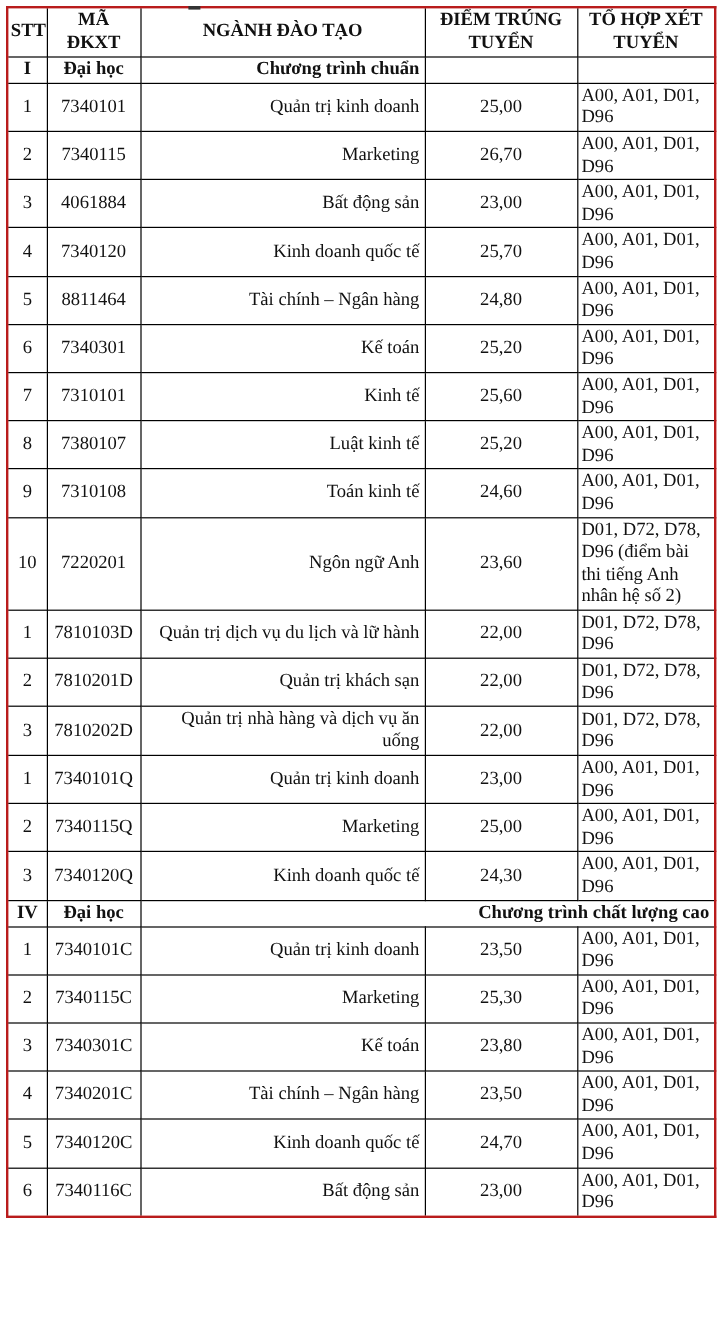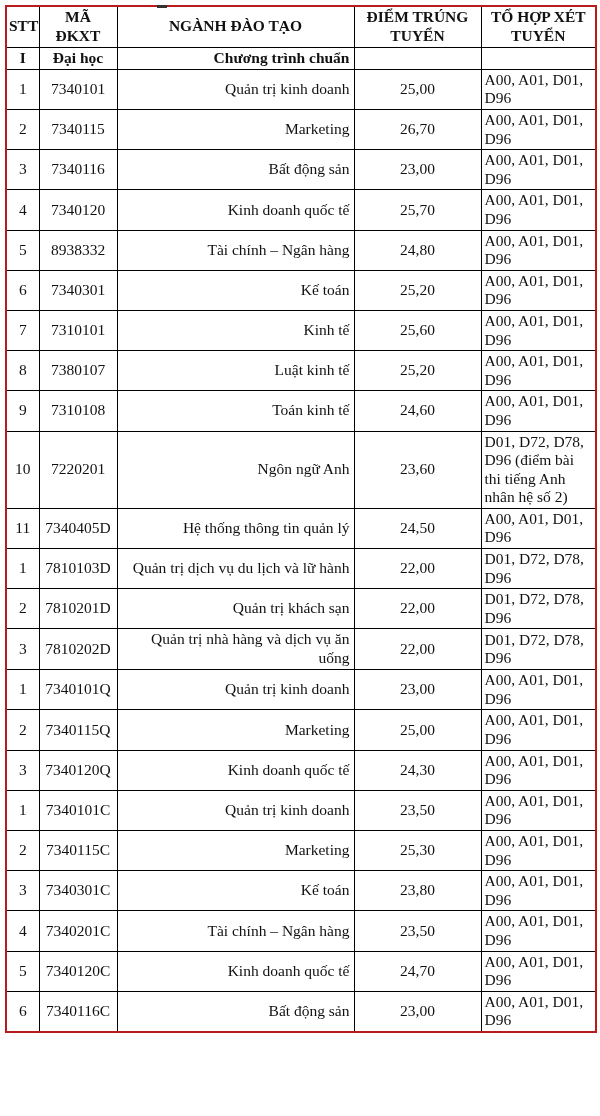--- a/index.html
+++ b/index.html
@@ -94,35 +94,35 @@
         </tr>
         <tr class="data-row">
           <td class="center">2</td>
           <td class="center">7340115</td>
           <td class="left">Marketing</td>
           <td class="center">26,70</td>
           <td class="combo">A00, A01, D01, D96</td>
         </tr>
         <tr class="data-row">
           <td class="center">3</td>
-          <td class="center">7340116</td>
+          <td class="center">4061884</td>
           <td class="left">Bất động sản</td>
           <td class="center">23,00</td>
           <td class="combo">A00, A01, D01, D96</td>
         </tr>
         <tr class="data-row">
           <td class="center">4</td>
           <td class="center">7340120</td>
           <td class="left">Kinh doanh quốc tế</td>
           <td class="center">25,70</td>
           <td class="combo">A00, A01, D01, D96</td>
         </tr>
         <tr class="data-row">
           <td class="center">5</td>
-          <td class="center">8938332</td>
+          <td class="center">8811464</td>
           <td class="left">Tài chính – Ngân hàng</td>
           <td class="center">24,80</td>
           <td class="combo">A00, A01, D01, D96</td>
         </tr>
         <tr class="data-row">
           <td class="center">6</td>
           <td class="center">7340301</td>
           <td class="left">Kế toán</td>
           <td class="center">25,20</td>
           <td class="combo">A00, A01, D01, D96</td>
@@ -149,27 +149,20 @@
           <td class="combo">A00, A01, D01, D96</td>
         </tr>
         <tr class="data-row">
           <td class="center">10</td>
           <td class="center">7220201</td>
           <td class="left">Ngôn ngữ Anh</td>
           <td class="center">23,60</td>
           <td class="combo">D01, D72, D78, D96 (điểm bài thi tiếng Anh nhân hệ số 2)</td>
         </tr>
         <tr class="data-row">
-          <td class="center">11</td>
-          <td class="center">7340405D</td>
-          <td class="left">Hệ thống thông tin quản lý</td>
-          <td class="center">24,50</td>
-          <td class="combo">A00, A01, D01, D96</td>
-        </tr>
-        <tr class="data-row">
           <td class="center">1</td>
           <td class="center">7810103D</td>
           <td class="left">Quản trị dịch vụ du lịch và lữ hành</td>
           <td class="center">22,00</td>
           <td class="combo">D01, D72, D78, D96</td>
         </tr>
         <tr class="data-row">
           <td class="center">2</td>
           <td class="center">7810201D</td>
           <td class="left">Quản trị khách sạn</td>
@@ -197,20 +190,25 @@
           <td class="center">25,00</td>
           <td class="combo">A00, A01, D01, D96</td>
         </tr>
         <tr class="data-row">
           <td class="center">3</td>
           <td class="center">7340120Q</td>
           <td class="left">Kinh doanh quốc tế</td>
           <td class="center">24,30</td>
           <td class="combo">A00, A01, D01, D96</td>
         </tr>
+        <tr class="section-row">
+          <td class="center">IV</td>
+          <td class="center">Đại học</td>
+          <td class="left" colspan="3">Chương trình chất lượng cao</td>
+        </tr>
         <tr class="data-row">
           <td class="center">1</td>
           <td class="center">7340101C</td>
           <td class="left">Quản trị kinh doanh</td>
           <td class="center">23,50</td>
           <td class="combo">A00, A01, D01, D96</td>
         </tr>
         <tr class="data-row">
           <td class="center">2</td>
           <td class="center">7340115C</td>

